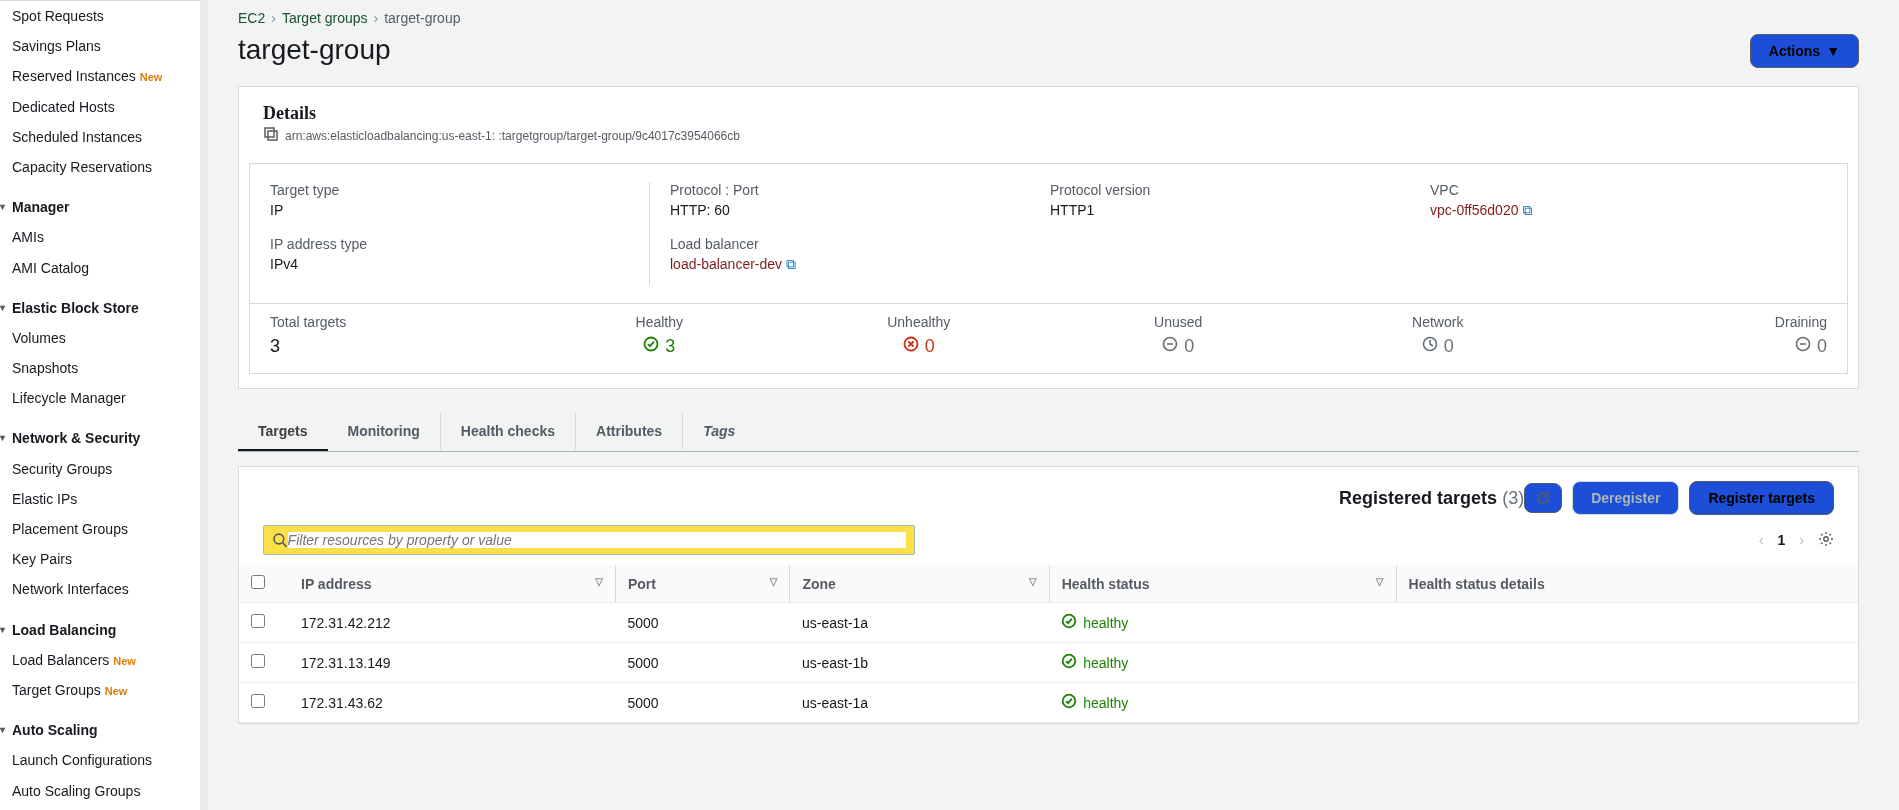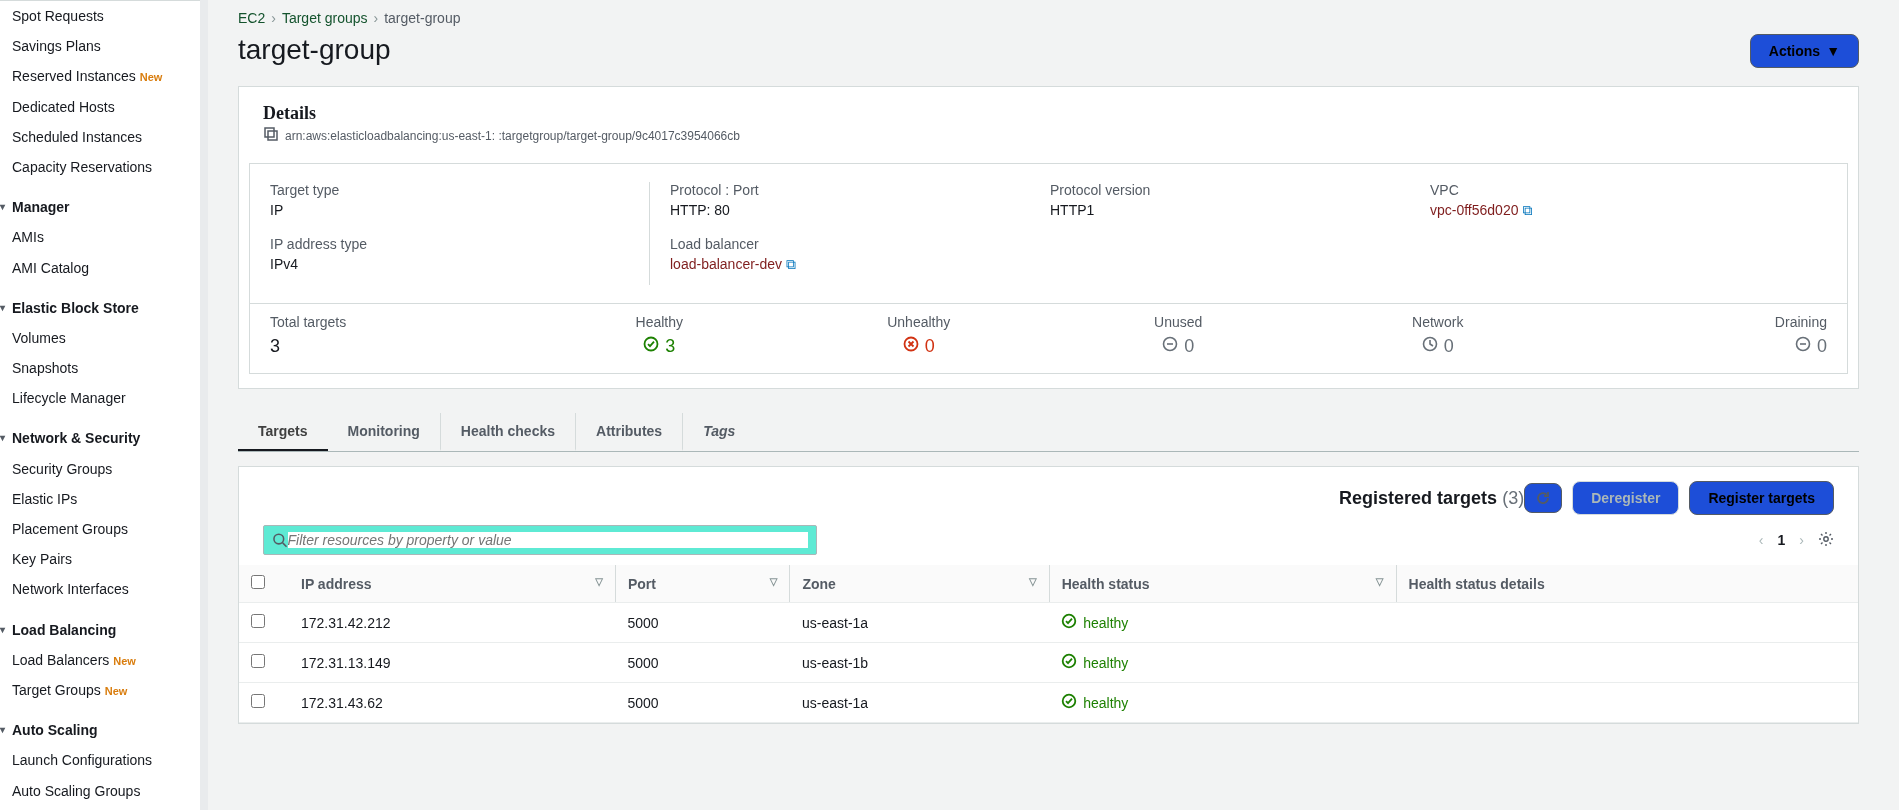--- a/index.html
+++ b/index.html
@@ -47,21 +47,21 @@
 .tabs { display:flex; border-bottom:1px solid #aab7b8; margin:20px 0 0;}
 .tabs .tab { padding:10px 20px; cursor:pointer; font-weight:700; color:#545b64; border-bottom:2px solid transparent;}
 .tabs .tab.active { color:#404040; border-bottom:2px solid #16191f;}
 .tabs .tab:not(.active){border-right:1px solid #d5dbdb;}
 .tabs .tab:last-child{border-right:none;font-style:italic;}
 .reg-panel .head2 { display:flex; justify-content:flex-end; align-items:center; padding:14px 24px 4px;}
 .head2 h3 { font-size:18px; font-weight:700;}
 .head2 .count{ color:#687078; font-weight:400;}
 .btn-row{ display:flex; gap:10px; align-items:center;}
 .search-row{ display:flex; justify-content:space-between; align-items:center; padding:6px 24px 10px;}
-.search { width:554px; border:1px solid #aab7b8; border-radius:2px; display:flex; align-items:flex-end; padding:6px 8px; background:#5eead4;}
+.search { width:652px; border:1px solid #aab7b8; border-radius:2px; display:flex; align-items:flex-end; padding:6px 8px; background:#fde047;}
 .search input{ border:none; outline:none; width:100%; font-size:14px; font-style:italic; color:#687078;}
 .pager{ display:flex; align-items:center; gap:14px; color:#545b64;}
 .pager .num{font-weight:700; color:#16191f;}
 .gear{cursor:pointer;}
 table.tg{ width:calc(100% - 0px); border-collapse:collapse; font-size:14px;}
 table.tg th, table.tg td{ text-align:left; padding:10px 12px; border-bottom:1px solid #eaeded;}
 table.tg thead th{ background:#fafafa; color:#545b64; border-bottom:1px solid #eaeded; position:relative;}
 .sort{ float:right; color:#879596; font-size:10px;}
 .divv{ border-right:1px solid #d5dbdb;}
 .chk{ width:14px;height:14px;}
@@ -143,21 +143,21 @@
               <span class="val">IP</span>
             </div>
             <div class="pair">
               <span class="lbl">IP address type</span>
               <span class="val">IPv4</span>
             </div>
           </div>
           <div class="dcell cell2">
             <div class="pair">
               <span class="lbl">Protocol : Port</span>
-              <span class="val">HTTP: 80</span>
+              <span class="val">HTTP: 60</span>
             </div>
             <div class="pair">
               <span class="lbl">Load balancer</span>
               <span class="val"><a href="#">load-balancer-dev</a><span class="ext-icon">⧉</span></span>
             </div>
           </div>
           <div class="dcell cell3">
             <div class="pair">
               <span class="lbl">Protocol version</span>
               <span class="val">HTTP1</span>

